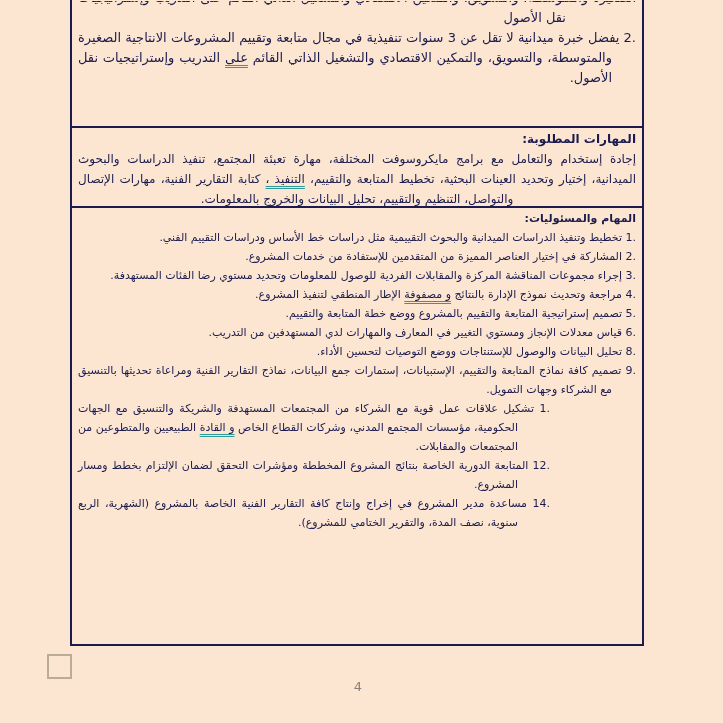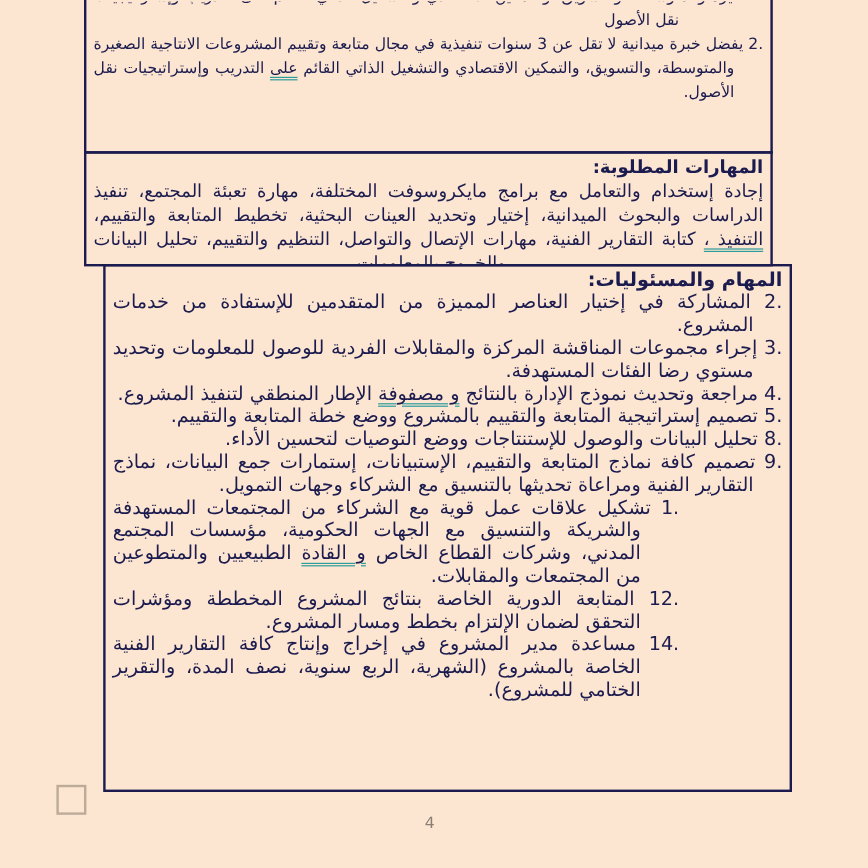--- a/index.html
+++ b/index.html
@@ -12,22 +12,22 @@
   .doc{position:absolute;left:70px;top:0;width:574px;}
   .box{
     box-sizing:border-box;width:574px;
     border:2px solid #1b1b4f;
     padding:1px 6px 0 6px;
     direction:rtl;
     overflow:hidden;
   }
   .box + .box{margin-top:-2px;}
   #box-qual{border-top:none;height:128px;font-size:13px;line-height:20px;}
-  #box-skills{height:96px;font-size:15px;line-height:20px;}
-  #box-tasks{min-height:440px;font-size:16px;line-height:19px;padding-bottom:2px;margin-left:16px;}
+  #box-skills{height:82px;font-size:12px;line-height:20px;}
+  #box-tasks{min-height:440px;font-size:11px;line-height:19px;padding-bottom:2px;}
   .heading{font-weight:bold;text-align:right;}
   .cutwrap{height:27px;overflow:hidden;}
   .cutinner{margin-top:-13px;}
   .li{direction:rtl;text-align:justify;text-align-last:right;}
   .li24{padding-right:24px;text-indent:-24px;}
   .li70{padding-right:70px;text-indent:-70px;}
   .liw{padding-right:118px;text-indent:-118px;}
   .tab{display:inline-block;width:86px;}
   .num{white-space:nowrap;}
   .skills-p{direction:rtl;text-align:justify;text-align-last:center;}
@@ -73,34 +73,42 @@
     <div class="heading">المهارات المطلوبة:</div>
     <div class="skills-p">
       <span>إجادة إستخدام والتعامل مع برامج مايكروسوفت المختلفة، مهارة تعبئة المجتمع، تنفيذ الدراسات والبحوث الميدانية، إختيار وتحديد العينات البحثية، تخطيط المتابعة والتقييم، </span><span class="ins">التنفيذ ،</span><span> كتابة التقارير الفنية، مهارات الإتصال والتواصل، التنظيم والتقييم، تحليل البيانات والخروج بالمعلومات.</span>
     </div>
   </div>
 
   <div class="box" id="box-tasks">
     <div class="heading">المهام والمسئوليات:</div>
 
     <div class="li li24">
+      <span class="num" dir="ltr">1.</span>
+      <span>تخطيط وتنفيذ الدراسات الميدانية والبحوث التقييمية مثل دراسات خط الأساس ودراسات التقييم الفني.</span>
+    </div>
+    <div class="li li24">
       <span class="num" dir="ltr">2.</span>
       <span>المشاركة في إختيار العناصر المميزة من المتقدمين للإستفادة من خدمات المشروع.</span>
     </div>
     <div class="li li24">
       <span class="num" dir="ltr">3.</span>
       <span>إجراء مجموعات المناقشة المركزة والمقابلات الفردية للوصول للمعلومات وتحديد مستوي رضا الفئات المستهدفة.</span>
     </div>
     <div class="li li24">
       <span class="num" dir="ltr">4.</span>
       <span>مراجعة وتحديث نموذج الإدارة بالنتائج </span><span class="ins">و مصفوفة</span><span> الإطار المنطقي لتنفيذ المشروع.</span>
     </div>
     <div class="li li24">
       <span class="num" dir="ltr">5.</span>
       <span>تصميم إستراتيجية المتابعة والتقييم بالمشروع ووضع خطة المتابعة والتقييم.</span>
+    </div>
+    <div class="li li24">
+      <span class="num" dir="ltr">6.</span>
+      <span>قياس معدلات الإنجاز ومستوي التغيير في المعارف والمهارات لدي المستهدفين من التدريب.</span>
     </div>
     <div class="li li24">
       <span class="num" dir="ltr">8.</span>
       <span>تحليل البيانات والوصول للإستنتاجات ووضع التوصيات لتحسين الأداء.</span>
     </div>
     <div class="li li24">
       <span class="num" dir="ltr">9.</span>
       <span>تصميم كافة نماذج المتابعة والتقييم، الإستبيانات، إستمارات جمع البيانات، نماذج التقارير الفنية ومراعاة تحديثها بالتنسيق مع الشركاء وجهات التمويل.</span>
     </div>
 

